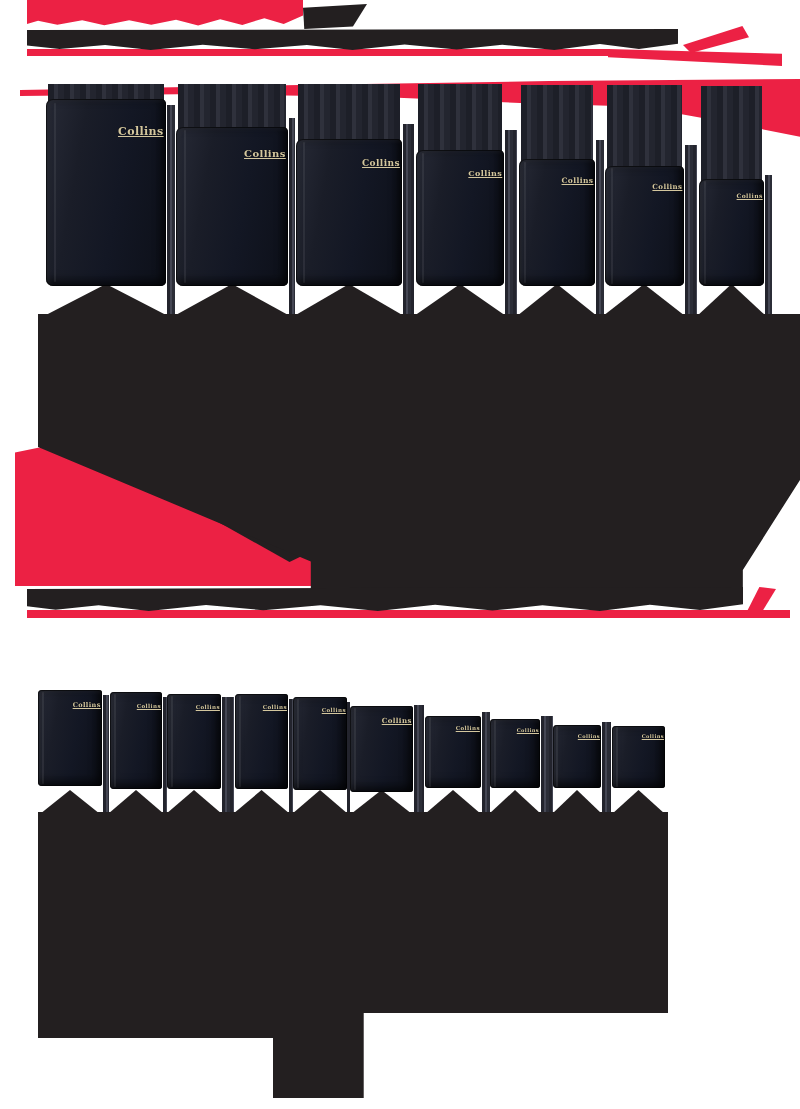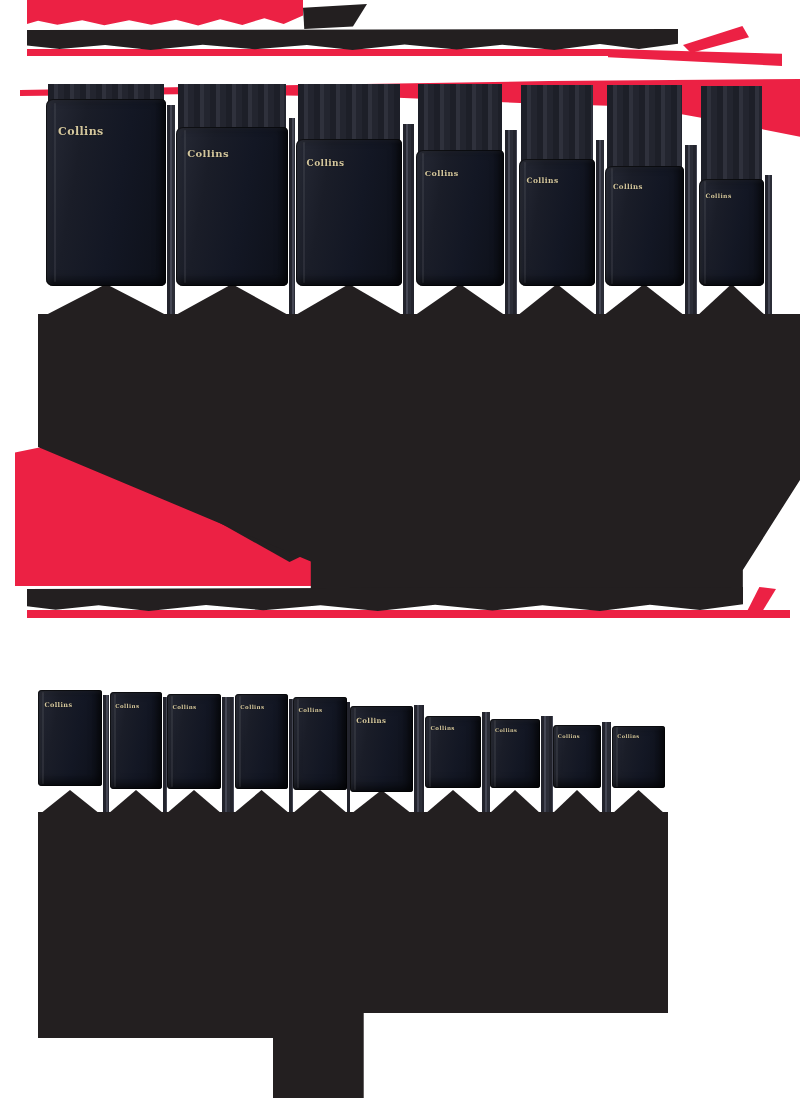--- a/index.html
+++ b/index.html
@@ -18,24 +18,24 @@
   
   .book{background:linear-gradient(100deg,#272a36 0%,#1a1d28 28%,#131724 58%,#0d1019 100%);
         border-radius:7px 5px 5px 7px;
         box-shadow:inset 0 0 0 1px rgba(0,0,0,.55),
                    inset 3px 2px 5px rgba(255,255,255,.06),
                    inset -5px 0 8px rgba(0,0,0,.55),
                    inset 0 -6px 9px rgba(0,0,0,.5);}
   .book.small{border-radius:4px 3px 3px 4px;}
   .book .spine{position:absolute;left:7%;top:2%;bottom:2%;width:2px;
         background:rgba(255,255,255,.07);border-radius:2px;}
-  .book .brand{position:absolute;left:10%;right:2%;text-align:left;
+  .book .brand{position:absolute;left:10%;right:2%;text-align:right;
         font-family:"DejaVu Serif",serif;font-weight:bold;
         color:var(--gold,#D4C79E);letter-spacing:.4px;
-        text-shadow:0 0 1px rgba(0,0,0,.8);white-space:nowrap;}
+        text-shadow:0 0 1px rgba(0,0,0,.8);white-space:nowrap;text-decoration:underline;}
   .z1{z-index:1}.z2{z-index:2}.z3{z-index:3}.z4{z-index:4}
 </style>
 </head>
 <body>
 
 <div class="page">
 
   <div class="abs red z4" style="left:27px;top:0;width:276px;height:26px;
        clip-path:polygon(0 0,100% 0,100% 60%,93% 92%,86% 70%,78% 96%,70% 74%,62% 98%,54% 76%,45% 95%,37% 78%,28% 97%,20% 78%,11% 95%,4% 80%,0 92%);"></div>
   <div class="abs blob z4" style="left:303px;top:4px;width:64px;height:25px;

